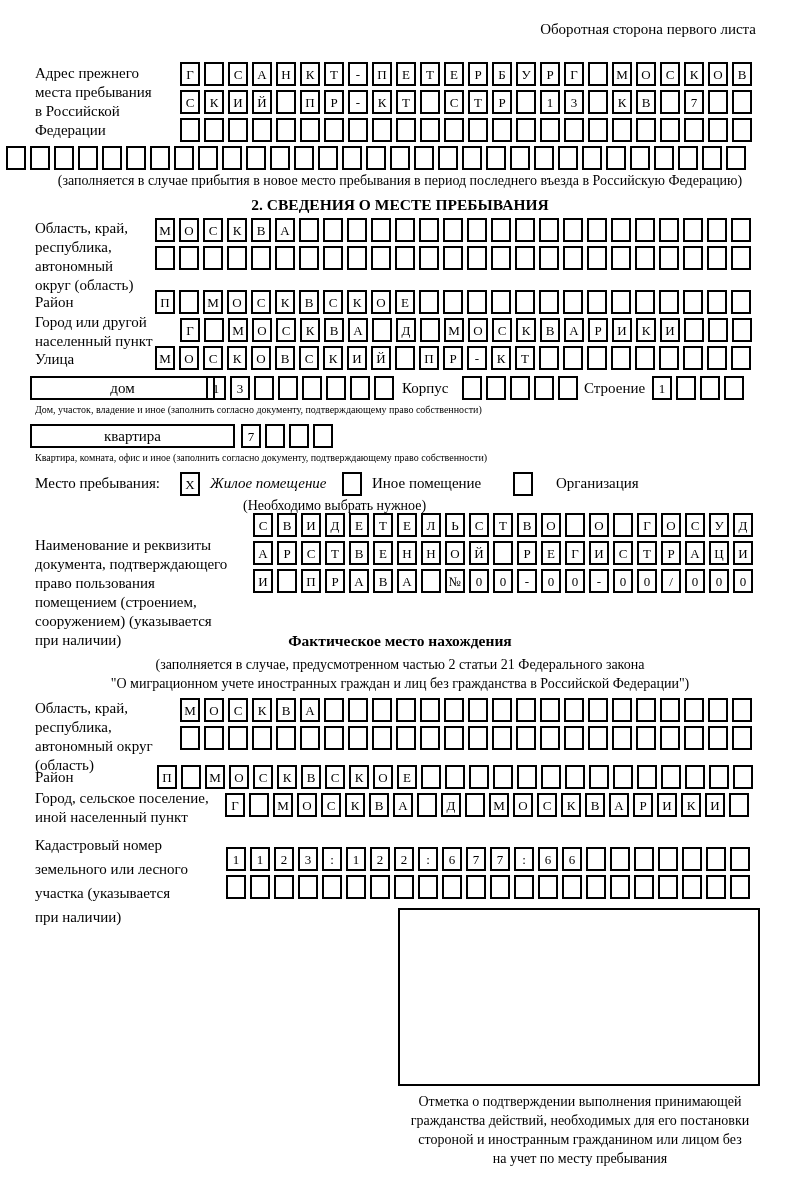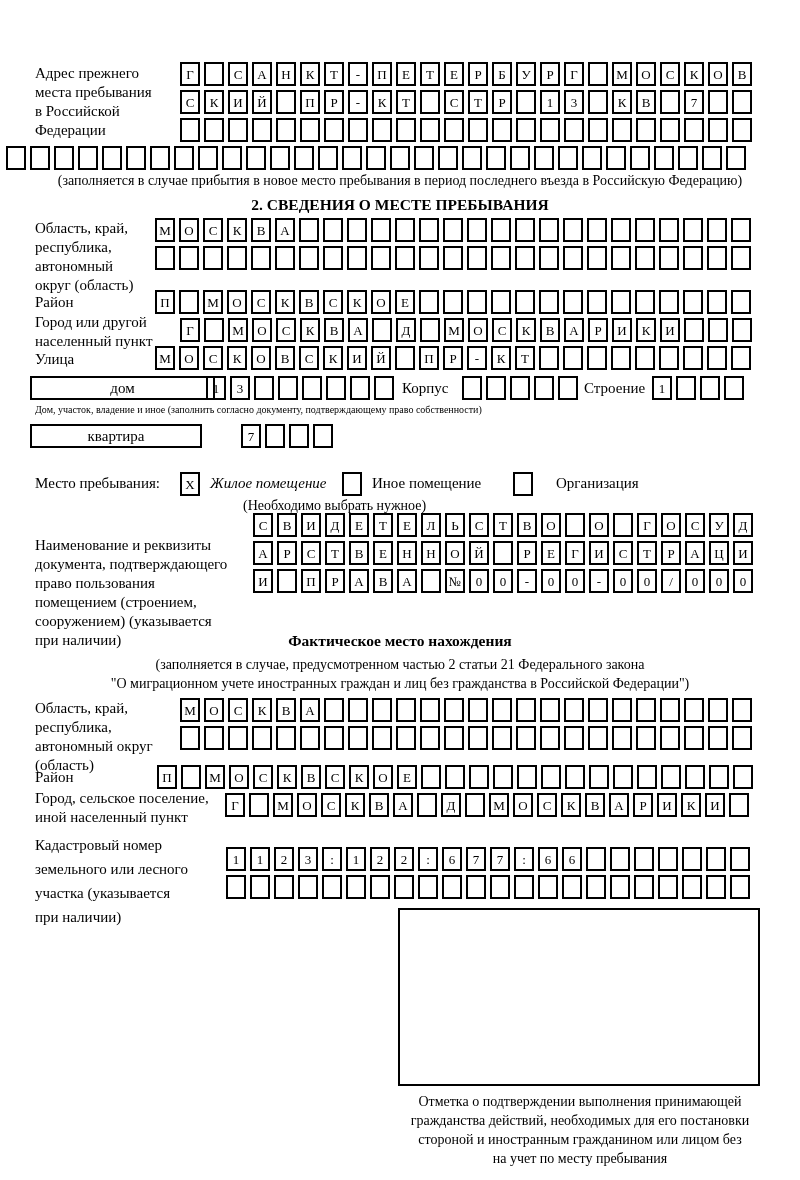--- a/index.html
+++ b/index.html
@@ -27,20 +27,21 @@
   .title { font-weight:bold; font-size:15.5px; }
   .caption { font-size:10px; white-space:nowrap; }
   .stampbox { border:2px solid #000; box-sizing:border-box; background:#fff; }
   .stampcap { font-size:14px; line-height:19px; text-align:center; }
 </style>
 </head>
 <body>
 
 <div class="page">
 
+  <div class="abs lbl" style="top:20px; right:44px;">Оборотная сторона первого листа</div>
 
   <div class="abs" style="top:64px; left:35px;">
     <div class="lbl">Адрес прежнего</div>
     <div class="lbl">места пребывания</div>
     <div class="lbl">в Российской</div>
     <div class="lbl">Федерации</div>
   </div>
   <div class="abs vgrid" style="top:62px; left:180px;">
     <div class="cells">
         <div class="cell">Г</div>
@@ -331,27 +332,28 @@
     </div>
   <div class="abs lbl" style="top:379px; left:584px;">Строение</div>
   <div class="abs cells" style="top:376px; left:652px;">
       <div class="cell">1</div>
       <div class="cell"></div>
       <div class="cell"></div>
       <div class="cell"></div>
     </div>
   <div class="abs caption" style="top:404px; left:35px;">Дом, участок, владение и иное (заполнить согласно документу, подтверждающему право собственности)</div>
 
-  <div class="abs widebox" style="top:424px; left:30px; width:172px;">квартира</div>
+  <div class="abs widebox" style="top:424px; left:30px; width:205px;">квартира</div>
   <div class="abs cells" style="top:424px; left:241px;">
       <div class="cell">7</div>
       <div class="cell"></div>
       <div class="cell"></div>
       <div class="cell"></div>
     </div>
+  <div class="abs caption" style="top:452px; left:35px;">Квартира, комната, офис и иное (заполнить согласно документу, подтверждающему право собственности)</div>
 
   <div class="abs lbl" style="top:474px; left:35px;">Место пребывания:</div>
   <div class="abs cell" style="top:472px; left:180px;">X</div>
   <div class="abs lbl" style="top:474px; left:210px;font-style:italic;">Жилое помещение</div>
   <div class="abs cell" style="top:472px; left:342px;"></div>
   <div class="abs lbl" style="top:474px; left:372px;">Иное помещение</div>
   <div class="abs cell" style="top:472px; left:513px;"></div>
   <div class="abs lbl" style="top:474px; left:556px;">Организация</div>
   <div class="abs note" style="top:498px; left:243px;">(Необходимо выбрать нужное)</div>
 

